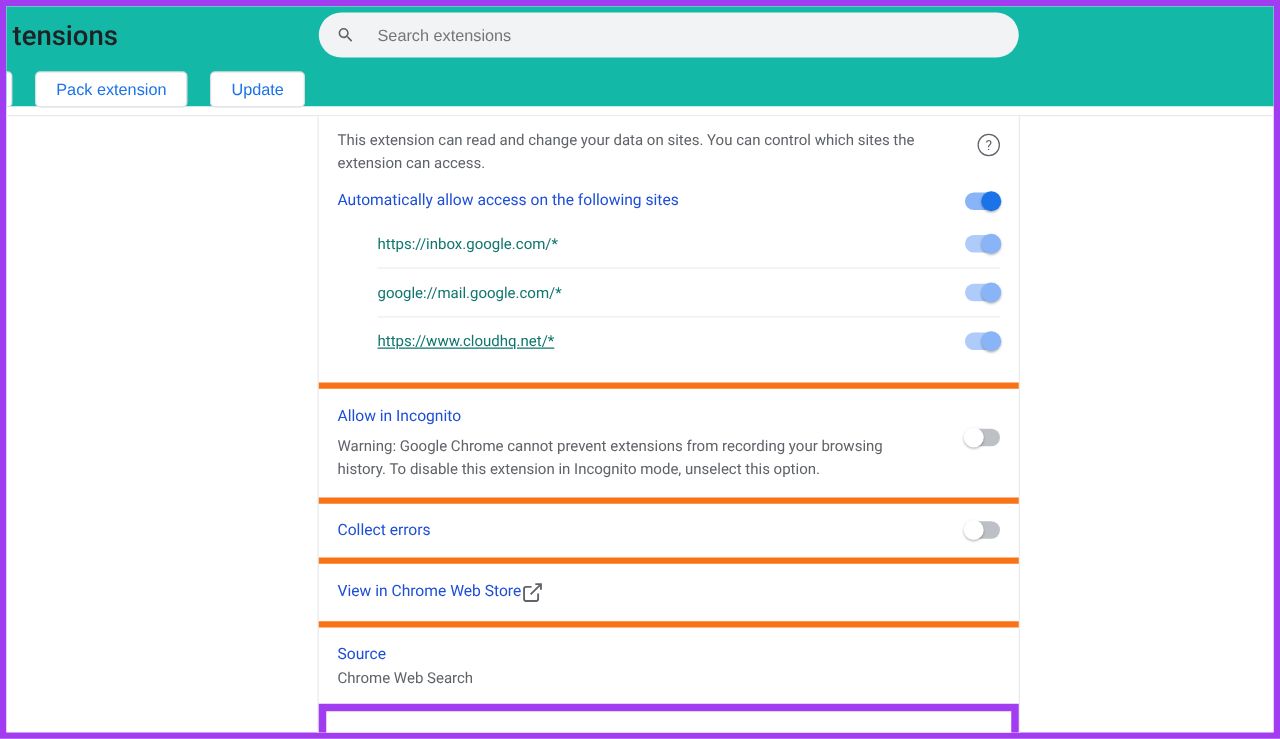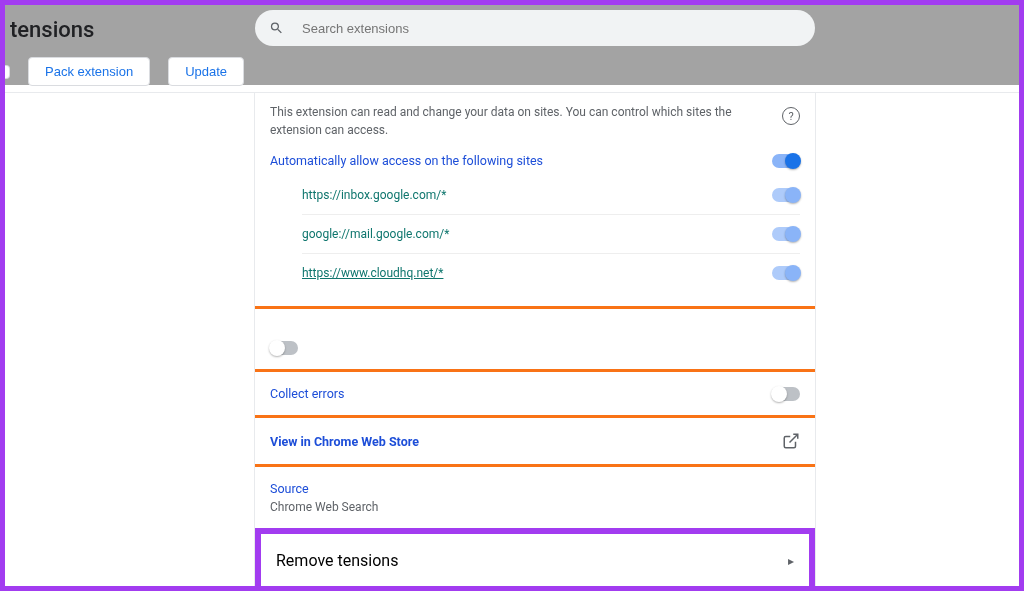--- a/index.html
+++ b/index.html
@@ -8,21 +8,21 @@
     background: #fff;
     width: 1024px;
     height: 591px;
     overflow: hidden;
     position: relative;
     border: 5px solid #a23cf0;
   }
   .top-area {
     height: 80px;
     position: relative;
-    background: #a3a3a3;
+    background: #14b8a6;
   }
   .page-title-frag {
     position: absolute;
     left: 5px;
     top: 12px;
     font-size: 22px;
     color: #202124;
     font-weight: 500;
   }
   .search-bar {
@@ -46,21 +46,20 @@
     color: #5f6368;
     margin-left: 18px;
     width: 100%;
   }
   .btn-row {
     position: absolute;
     left: 0px;
     top: 52px;
     display: flex;
     gap: 18px;
-    align-items: center;
   }
   .outline-btn {
     border: 1px solid #dadce0;
     background: #fff;
     color: #1a73e8;
     font-size: 13px;
     padding: 6px 16px;
     border-radius: 4px;
     cursor: pointer;
   }
@@ -76,21 +75,21 @@
     position: absolute;
     top: 88px;
     left: 249px;
     width: 562px;
     background: #fff;
     border-left:1px solid #e8eaed;
     border-right:1px solid #e8eaed;
     height: 500px;
   }
   .section {
-    border-bottom: 3px solid #f97316;
+    border-bottom: 5px solid #f97316;
     padding: 14px 15px;
     font-size: 12px;
     color: #5f6368;
     position: relative;
   }
   .section .title {
     color: #1d4ed8;
     font-size: 12.5px;
   }
   .site-rows {
@@ -130,21 +129,21 @@
     width:18px;height:18px;stroke:#5f6368;
   }
   .remove-row {
     border: 6px solid #a23cf0;
     padding: 17px 15px;
     display:flex;align-items:center;justify-content:space-between;
   }
   .remove-row .chev { font-size:12px; color:#5f6368; }
   .auto-row { display:flex;justify-content:space-between;align-items:center;margin-top:14px;}
   .collect-row{display:flex;justify-content:space-between;align-items:center;gap:21px;}
-  .view-row{display:flex;justify-content:space-between;align-items:center;font-weight:bold;}
+  .view-row{display:flex;justify-content:flex-start;align-items:center;}
   .allow-row{display:flex;justify-content:space-between;align-items:flex-start;}
   .allow-text{width:460px;line-height:1.5;}
 </style>
 </head>
 <body>
 
 <div class="top-area">
   <div class="page-title-frag">tensions</div>
 
   <div class="search-bar">
@@ -192,20 +191,24 @@
         <span>https://www.cloudhq.net/*</span>
         <div class="toggle on-light">
             <div class="knob"></div>
           </div>
       </div>
     </div>
   </div>
 
   <div class="section">
     <div class="allow-row">
+      <div class="allow-text">
+        <div class="title">Allow in Incognito</div>
+        <div style="margin-top:4px;">Warning: Google Chrome cannot prevent extensions from recording your browsing history. To disable this extension in Incognito mode, unselect this option.</div>
+      </div>
       <div class="toggle off" style="margin-top:18px;">
           <div class="knob"></div>
         </div>
     </div>
   </div>
 
   <div class="section">
     <div class="collect-row">
       <span class="title">Collect errors</span>
       <div class="toggle off">

